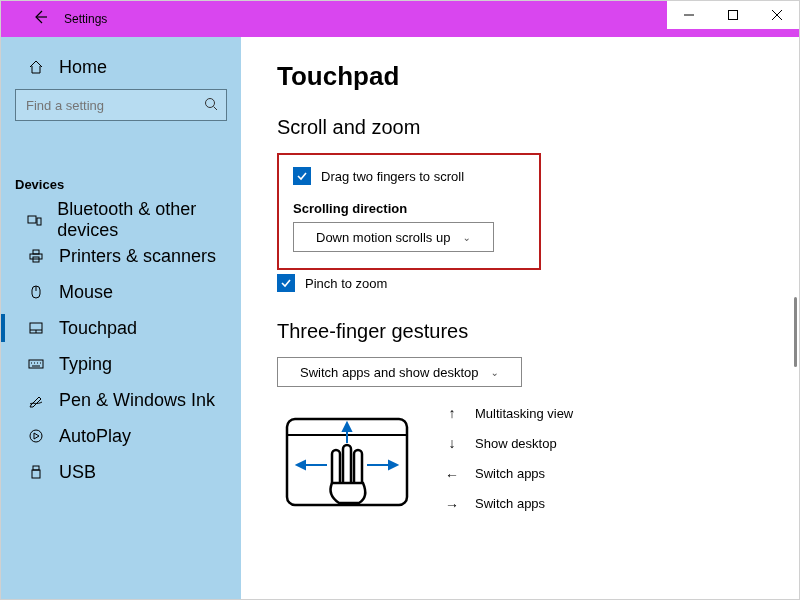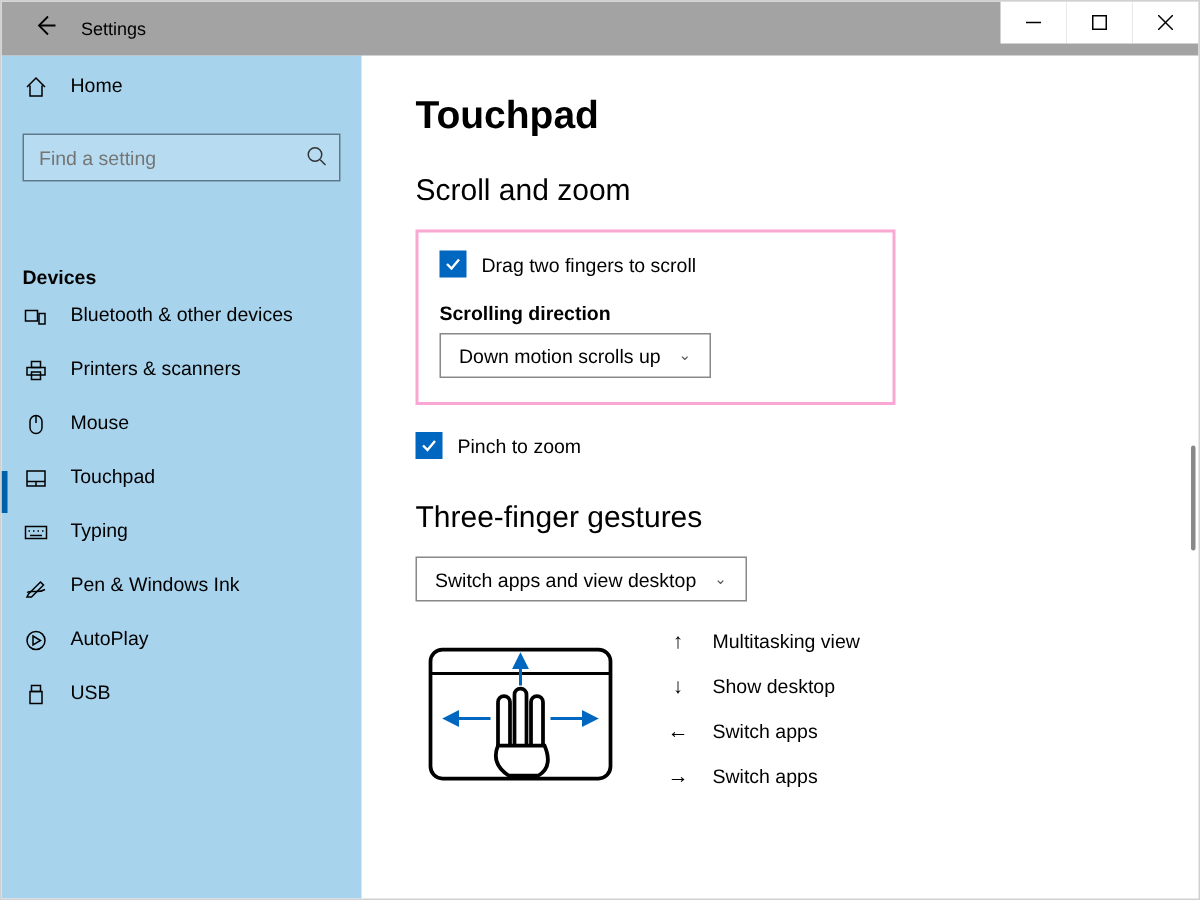--- a/index.html
+++ b/index.html
@@ -1,48 +1,48 @@
 <!DOCTYPE html>
 <html><head>
 <meta charset="utf-8">
 <style>
   * { box-sizing: border-box; }
   html, body { margin: 0; padding: 0; font-family: "Segoe UI", Arial, sans-serif; font-size: 13px; color: #000; background: #fff; }
   .window { width: 800px; height: 600px; position: relative; overflow: hidden; border: 1px solid #d0d0d0; }
   
   
-  .titlebar { height: 36px; display: flex; align-items: center; padding-left: 21px; background: #a3a3a3; position: relative; }
+  .titlebar { height: 36px; display: flex; align-items: center; padding-left: 31px; background: #d946ef; position: relative; }
   .titlebar .back { width: 24px; font-size: 16px; cursor: default; }
   .titlebar .title { padding-left: 8px; font-size: 12px; }
   .titlebar .controls { position: absolute; right: 0; top: 0; display: flex; }
   .titlebar .controls .wbtn { width: 44px; height: 28px; display: flex; align-items: center; justify-content: center; font-size: 11px; background: #fff; }
   
   
   .body { display: flex; height: calc(100% - 36px); }
   
   
   .sidebar { width: 240px; background: #a8d3ec; display: flex; flex-direction: column; padding-top: 12px; }
-  .side-row { display: flex; align-items: flex-start; height: 36px; padding-left: 14px; gap: 14px; font-size: 13px; cursor: default; position: relative; }
+  .side-row { display: flex; align-items: center; height: 36px; padding-left: 26px; gap: 14px; font-size: 18px; cursor: default; position: relative; }
   .side-row.selected::before { content: ""; position: absolute; left: 0; top: 4px; bottom: 4px; width: 4px; background: #0061ab; }
   .side-icon { width: 18px; height: 18px; display: flex; align-items: center; justify-content: center; }
   .searchbox { margin: 4px 14px 10px 14px; height: 32px; border: 1px solid #5a7a8c; background: #b7dcf1; display: flex; align-items: center; padding: 0 8px; justify-content: space-between; color: #4a4a4a; font-size: 13px; }
   .searchbox input { border: none; background: transparent; outline: none; font-size: 13px; color: #b91c1c; width: 160px; }
   .category-heading { font-weight: 700; font-size: 13px; padding: 6px 14px 10px 14px; margin-top: 40px; }
   
   
   .main { flex: 1; padding: 24px 28px 0 36px; overflow: hidden; position: relative; }
   h1 { font-size: 26px; font-weight: 600; margin: 0 0 24px 0; }
   h2 { font-size: 20px; font-weight: 400; margin: 0 0 14px 0; }
   .section { margin-bottom: 28px; }
   .checkbox-row { display: flex; align-items: center; gap: 10px; margin-bottom: 16px; font-size: 13px; }
   .checkbox { width: 18px; height: 18px; background: #0067c0; display: flex; align-items: center; justify-content: center; color: #fff; font-size: 12px; }
   .field-label { font-size: 13px; margin-bottom: 6px; font-weight: bold; }
-  .dropdown { height: 30px; border: 1px solid #888; background: #fff; display: inline-flex; align-items: center; padding: 0 12px; gap: 12px; font-size: 13px; min-width: 150px; justify-content: space-between; }
+  .dropdown { height: 30px; border: 1px solid #888; background: #fff; display: inline-flex; align-items: center; padding: 0 22px; gap: 12px; font-size: 13px; min-width: 150px; justify-content: space-between; }
   .dropdown .chev { font-size: 10px; color: #555; }
-  .highlight-box { border: 2px solid #f9a8d4; padding: 12px 14px 16px 14px; margin-bottom: 18px; width: 320px; }
+  .highlight-box { border: 2px solid #b91c1c; padding: 12px 14px 16px 14px; margin-bottom: 4px; width: 264px; }
   
   
   .gesture-area { display: flex; gap: 28px; align-items: flex-start; margin-top: 18px; }
   .gesture-illustration { width: 140px; height: 110px; }
   .gesture-list { display: flex; flex-direction: column; gap: 14px; font-size: 13px; }
   .gesture-list .row { display: flex; align-items: center; gap: 16px; }
   .gesture-list .arrow { width: 14px; text-align: center; font-size: 14px; }
   
   
   .scrollbar { position: absolute; right: 2px; top: 260px; width: 3px; height: 70px; background: #888; border-radius: 2px; }
@@ -210,21 +210,21 @@
                 <path d="M2 6 L5 9 L10 3" stroke="#fff" stroke-width="1.6" fill="none"></path>
               </svg>
           </span>
           <span>Pinch to zoom</span>
         </div>
       </div>
 
       <div class="section">
         <h2>Three-finger gestures</h2>
         <div class="dropdown" style="min-width:220px;">
-          <span>Switch apps and view desktop</span>
+          <span>Switch apps and show desktop</span>
           <span class="chev">⌄</span>
         </div>
 
         <div class="gesture-area">
           <div class="gesture-illustration">
             <svg width="140" height="110" viewBox="0 0 140 110">
               <rect x="10" y="14" width="120" height="86" rx="8" stroke="#000" stroke-width="2.5" fill="none"></rect>
               <line x1="10" y1="30" x2="130" y2="30" stroke="#000" stroke-width="2"></line>
 
               <g stroke="#000" stroke-width="2.5" fill="#fff">

